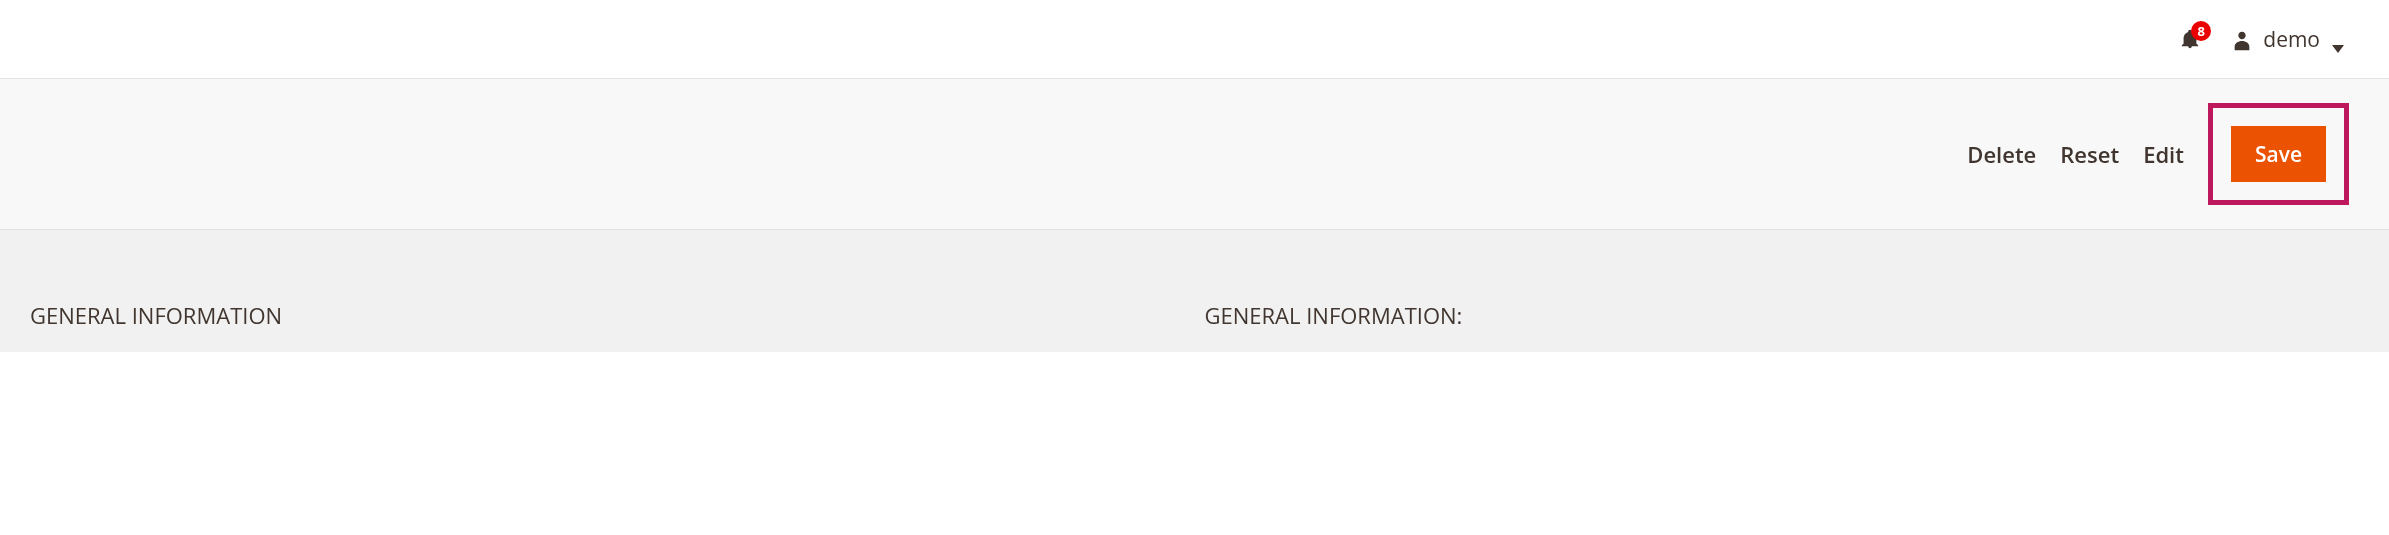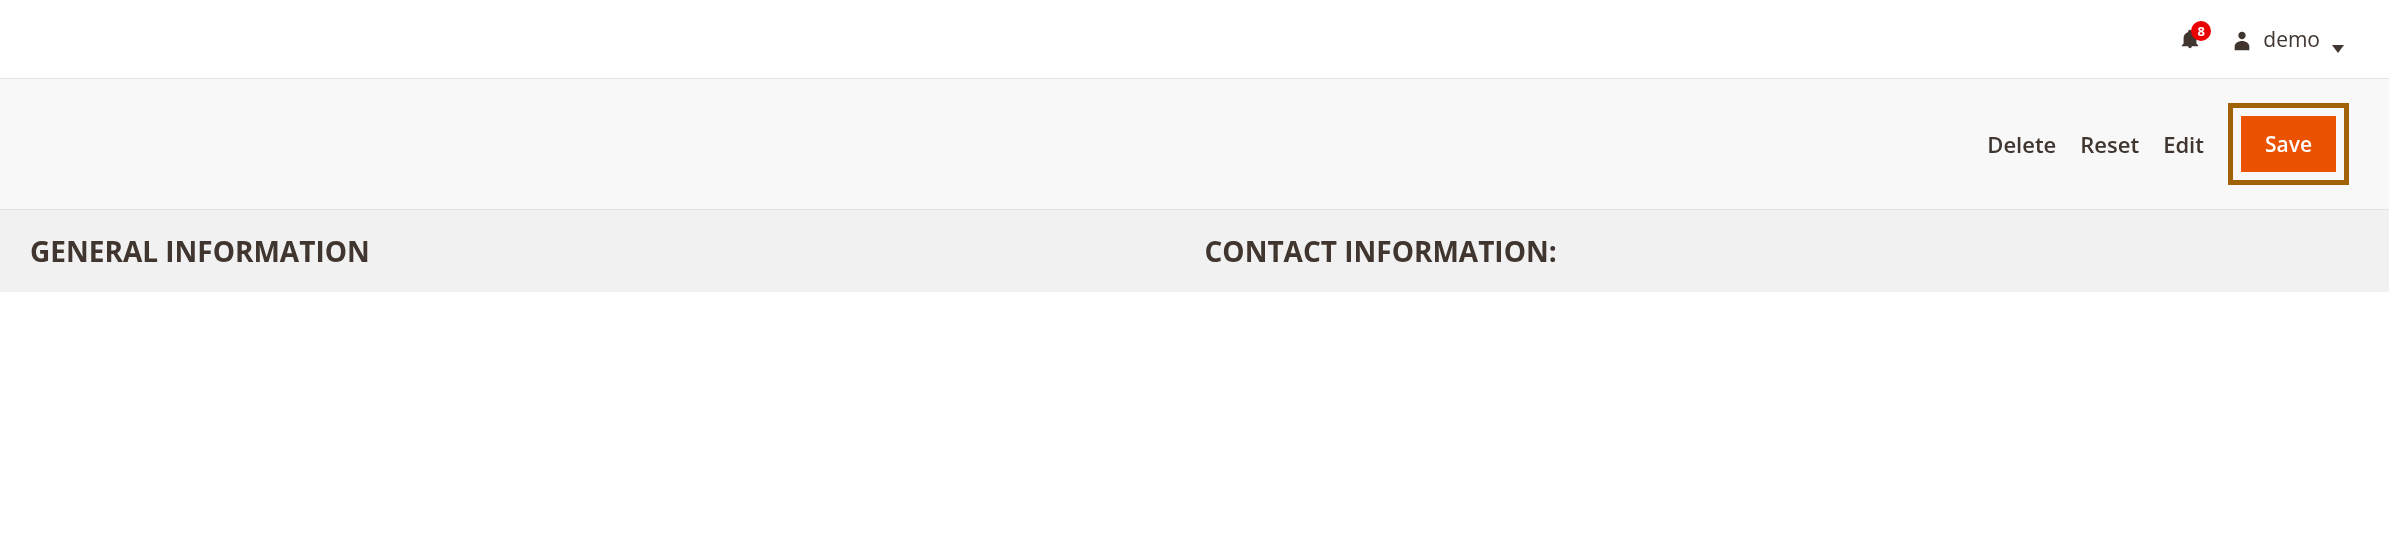--- a/index.html
+++ b/index.html
@@ -80,43 +80,44 @@
     .action-btn {
       background: transparent;
       border: none;
       font-size: 22px;
       color: #41362f;
       font-weight: 600;
       cursor: pointer;
       font-family: inherit;
     }
     .save-btn-wrapper {
-      border: 5px solid #a16207;
-      padding: 8px;
+      border: 5px solid #be185d;
+      padding: 18px;
       display: inline-flex;
     }
     .save-btn {
       background: #eb5202;
       color: #fff;
       border: none;
       font-size: 21px;
       font-weight: 600;
       padding: 14px 24px;
       cursor: pointer;
       font-family: inherit;
     }
     .section-headers {
       display: flex;
       background: #f1f1f1;
       padding: 22px 30px;
     }
     .section-header {
-      font-size: 28px;
-      font-weight: 700;
+      font-size: 22px;
+      font-weight: 400;
       color: #41362f;
+      margin-top: 48px;
     }
     .section-header.general {
       flex: 0 0 50%;
     }
     .section-header.contact {
       flex: 0 0 50%;
       padding-left: 10px;
     }
   </style>
 </head>
@@ -142,14 +143,14 @@
   <button class="action-btn">Delete</button>
   <button class="action-btn">Reset</button>
   <button class="action-btn">Edit</button>
   <div class="save-btn-wrapper">
     <button class="save-btn">Save</button>
   </div>
 </div>
 
 <div class="section-headers">
   <div class="section-header general">GENERAL INFORMATION</div>
-  <div class="section-header contact">CONTACT INFORMATION:</div>
+  <div class="section-header contact">GENERAL INFORMATION:</div>
 </div>
 
 </body></html>

